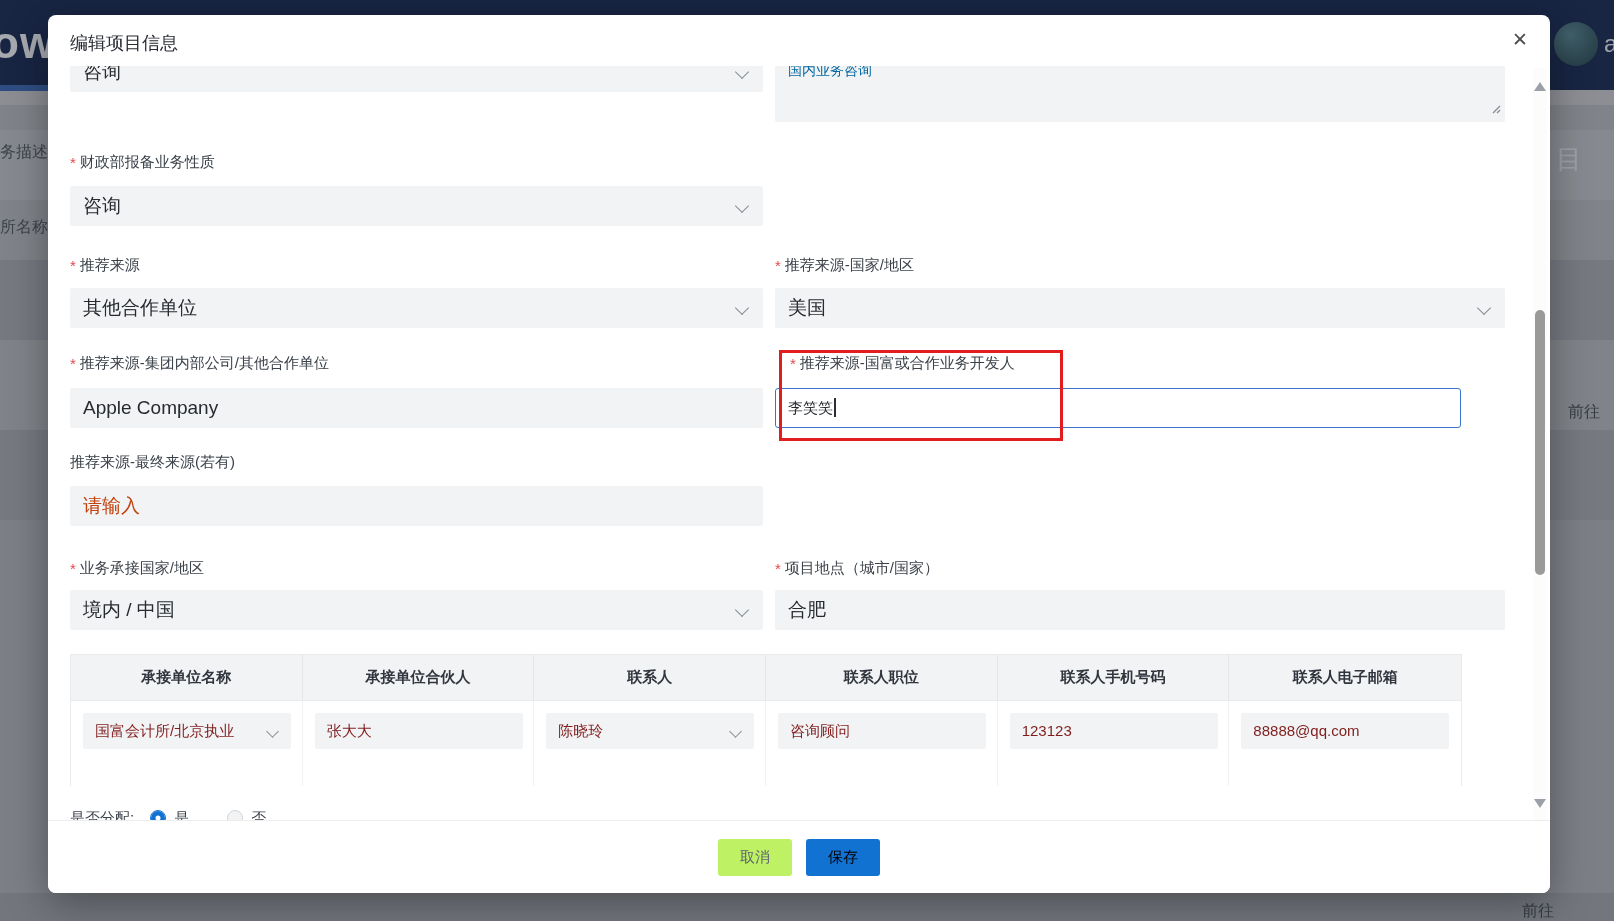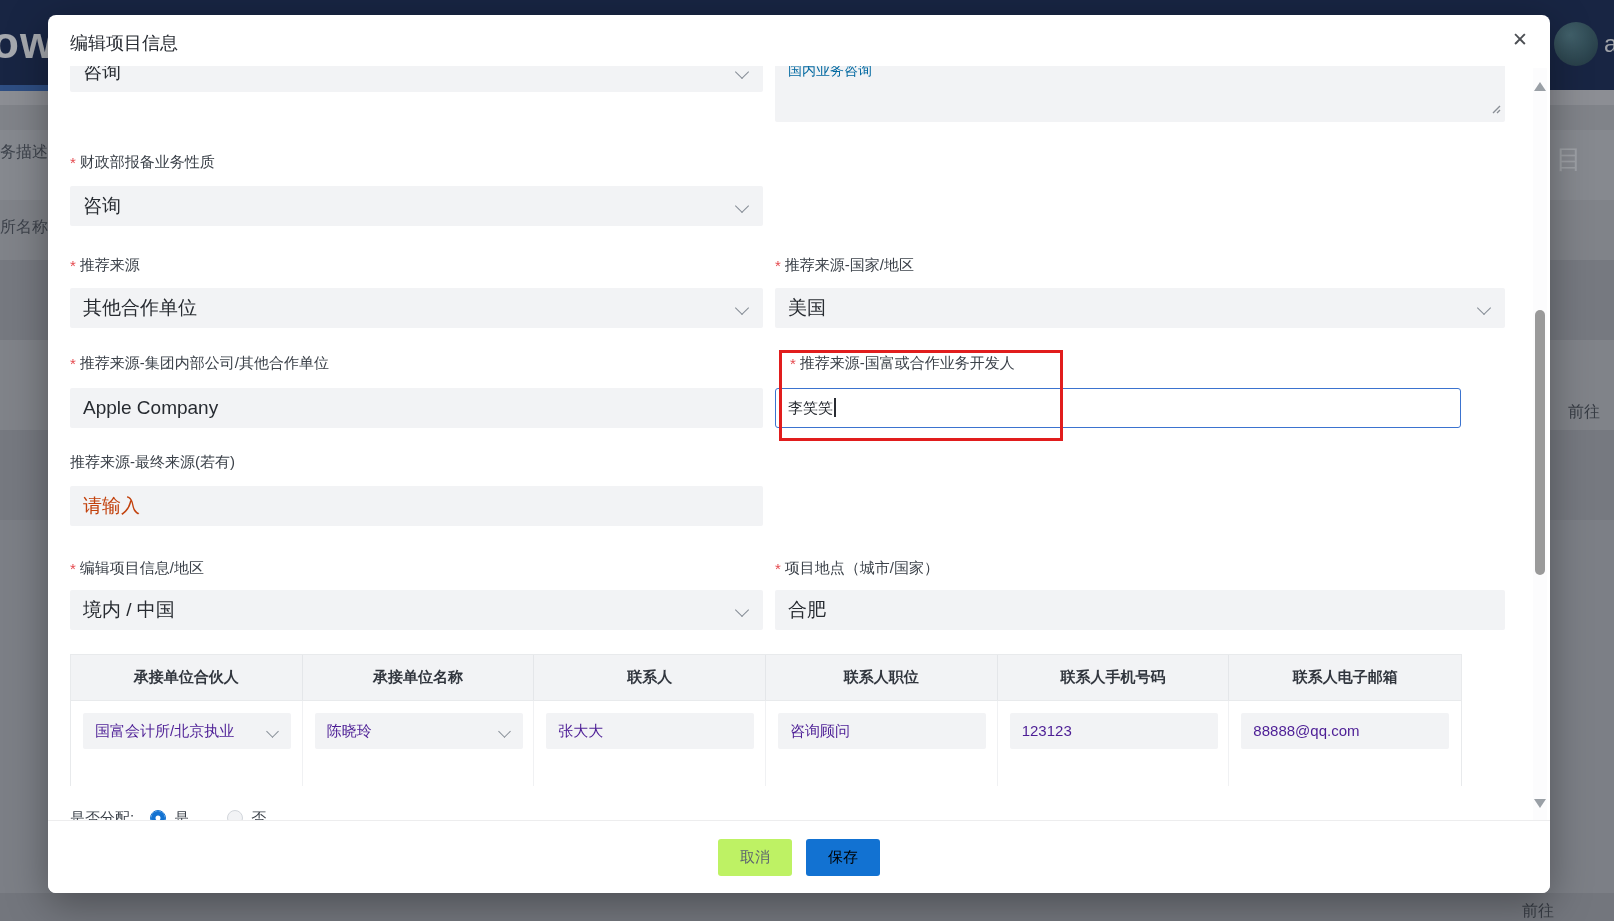--- a/index.html
+++ b/index.html
@@ -44,21 +44,21 @@
   .ptable{position:absolute;left:22px;top:588px;width:1392px;height:132px;
     border:1px solid #e8eaec;box-sizing:border-box;}
   .ptable-header{display:flex;height:45px;background:#f2f3f5;border-bottom:1px solid #e8eaec;}
   .th{width:232px;box-sizing:border-box;border-right:1px solid #e4e6e9;display:flex;align-items:center;
     justify-content:center;font-size:15px;font-weight:700;color:#31363e;}
   .th:last-child{border-right:none;}
   .ptable-row{display:flex;height:85px;background:#fff;}
   .td{width:232px;box-sizing:border-box;border-right:1px solid #f0f1f3;position:relative;}
   .td:last-child{border-right:none;}
   .cell-ctl{position:absolute;left:12px;top:12px;width:208px;height:36px;background:#f2f3f5;border-radius:2px;
-    font-size:15px;color:#4c1d95;line-height:36px;padding:0 26px 0 12px;box-sizing:border-box;
+    font-size:15px;color:#7f1d1d;line-height:36px;padding:0 26px 0 12px;box-sizing:border-box;
     white-space:nowrap;overflow:hidden;}
   .cell-ctl.noarrow{padding-right:12px;}
   .cell-chev{position:absolute;right:14px;top:14px;width:8px;height:8px;
     border-right:1.5px solid #868d96;border-bottom:1.5px solid #868d96;transform:rotate(45deg);}
   
   .alloc{position:absolute;left:22px;top:741px;display:flex;align-items:center;font-size:15px;color:#3c424a;height:22px;}
   .radio{width:16px;height:16px;border-radius:50%;box-sizing:border-box;display:inline-block;}
   .radio.on{background:#1272d2;box-shadow:inset 0 0 0 4.5px #1272d2, inset 0 0 0 8px #fff;border:1px solid #1272d2;}
   .radio.on{background:#fff;}
   .radio.off{background:#f2f3f5;border:1px solid #d2d6db;}
@@ -174,59 +174,59 @@
 
       <div class="abs field-label" style="left:22px;top:386px;">
         <span>推荐来源-最终来源(若有)</span>
       </div>
       <div class="abs ctl noarrow" style="left:22px;top:420px;width:693px;">
         <span class="placeholder">请输入</span>
       </div>
 
       <div class="abs field-label" style="left:22px;top:492px;">
         <span class="star">*</span>
-        <span>编辑项目信息/地区</span>
+        <span>业务承接国家/地区</span>
       </div>
       <div class="abs ctl" style="left:22px;top:524px;width:693px;">
         <span>境内 / 中国</span>
         <span class="chev"></span>
       </div>
       <div class="abs field-label" style="left:727px;top:492px;">
         <span class="star">*</span>
         <span>项目地点（城市/国家）</span>
       </div>
       <div class="abs ctl noarrow" style="left:727px;top:524px;width:730px;">
         <span>合肥</span>
       </div>
 
       <div class="ptable">
         <div class="ptable-header">
+          <div class="th">承接单位名称</div>
           <div class="th">承接单位合伙人</div>
-          <div class="th">承接单位名称</div>
           <div class="th">联系人</div>
           <div class="th">联系人职位</div>
           <div class="th">联系人手机号码</div>
           <div class="th">联系人电子邮箱</div>
         </div>
         <div class="ptable-row">
           <div class="td">
             <div class="cell-ctl">
               <span>国富会计所/北京执业</span>
               <span class="cell-chev"></span>
             </div>
           </div>
           <div class="td">
+            <div class="cell-ctl noarrow">
+              <span>张大大</span>
+            </div>
+          </div>
+          <div class="td">
             <div class="cell-ctl">
               <span>陈晓玲</span>
               <span class="cell-chev"></span>
-            </div>
-          </div>
-          <div class="td">
-            <div class="cell-ctl noarrow">
-              <span>张大大</span>
             </div>
           </div>
           <div class="td">
             <div class="cell-ctl noarrow">
               <span>咨询顾问</span>
             </div>
           </div>
           <div class="td">
             <div class="cell-ctl noarrow">
               <span>123123</span>

